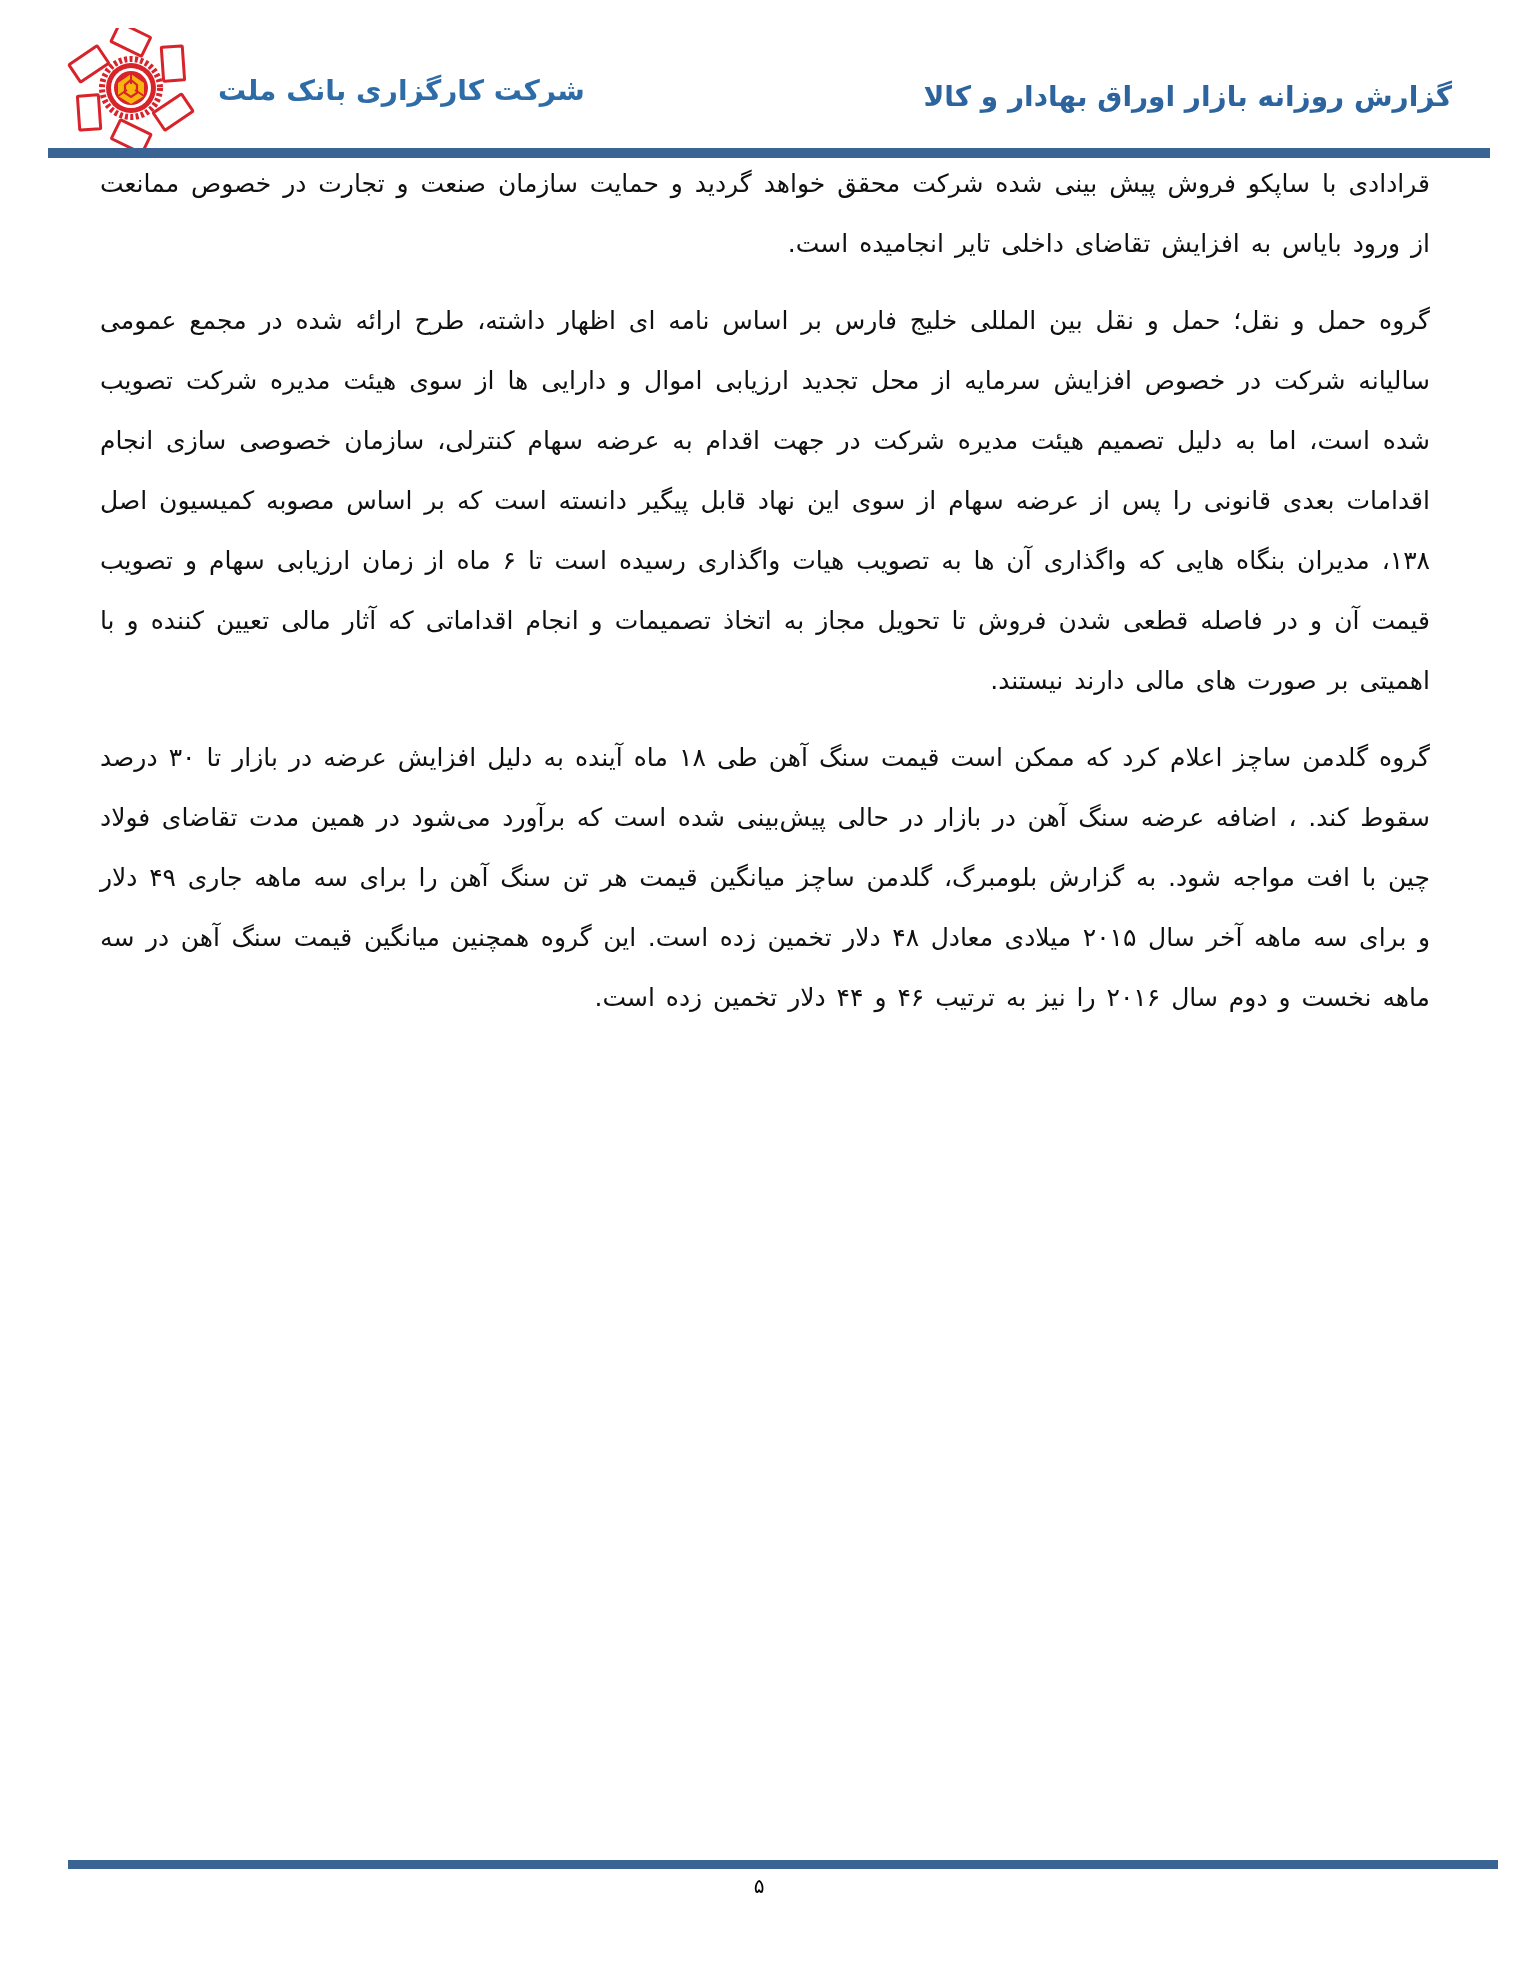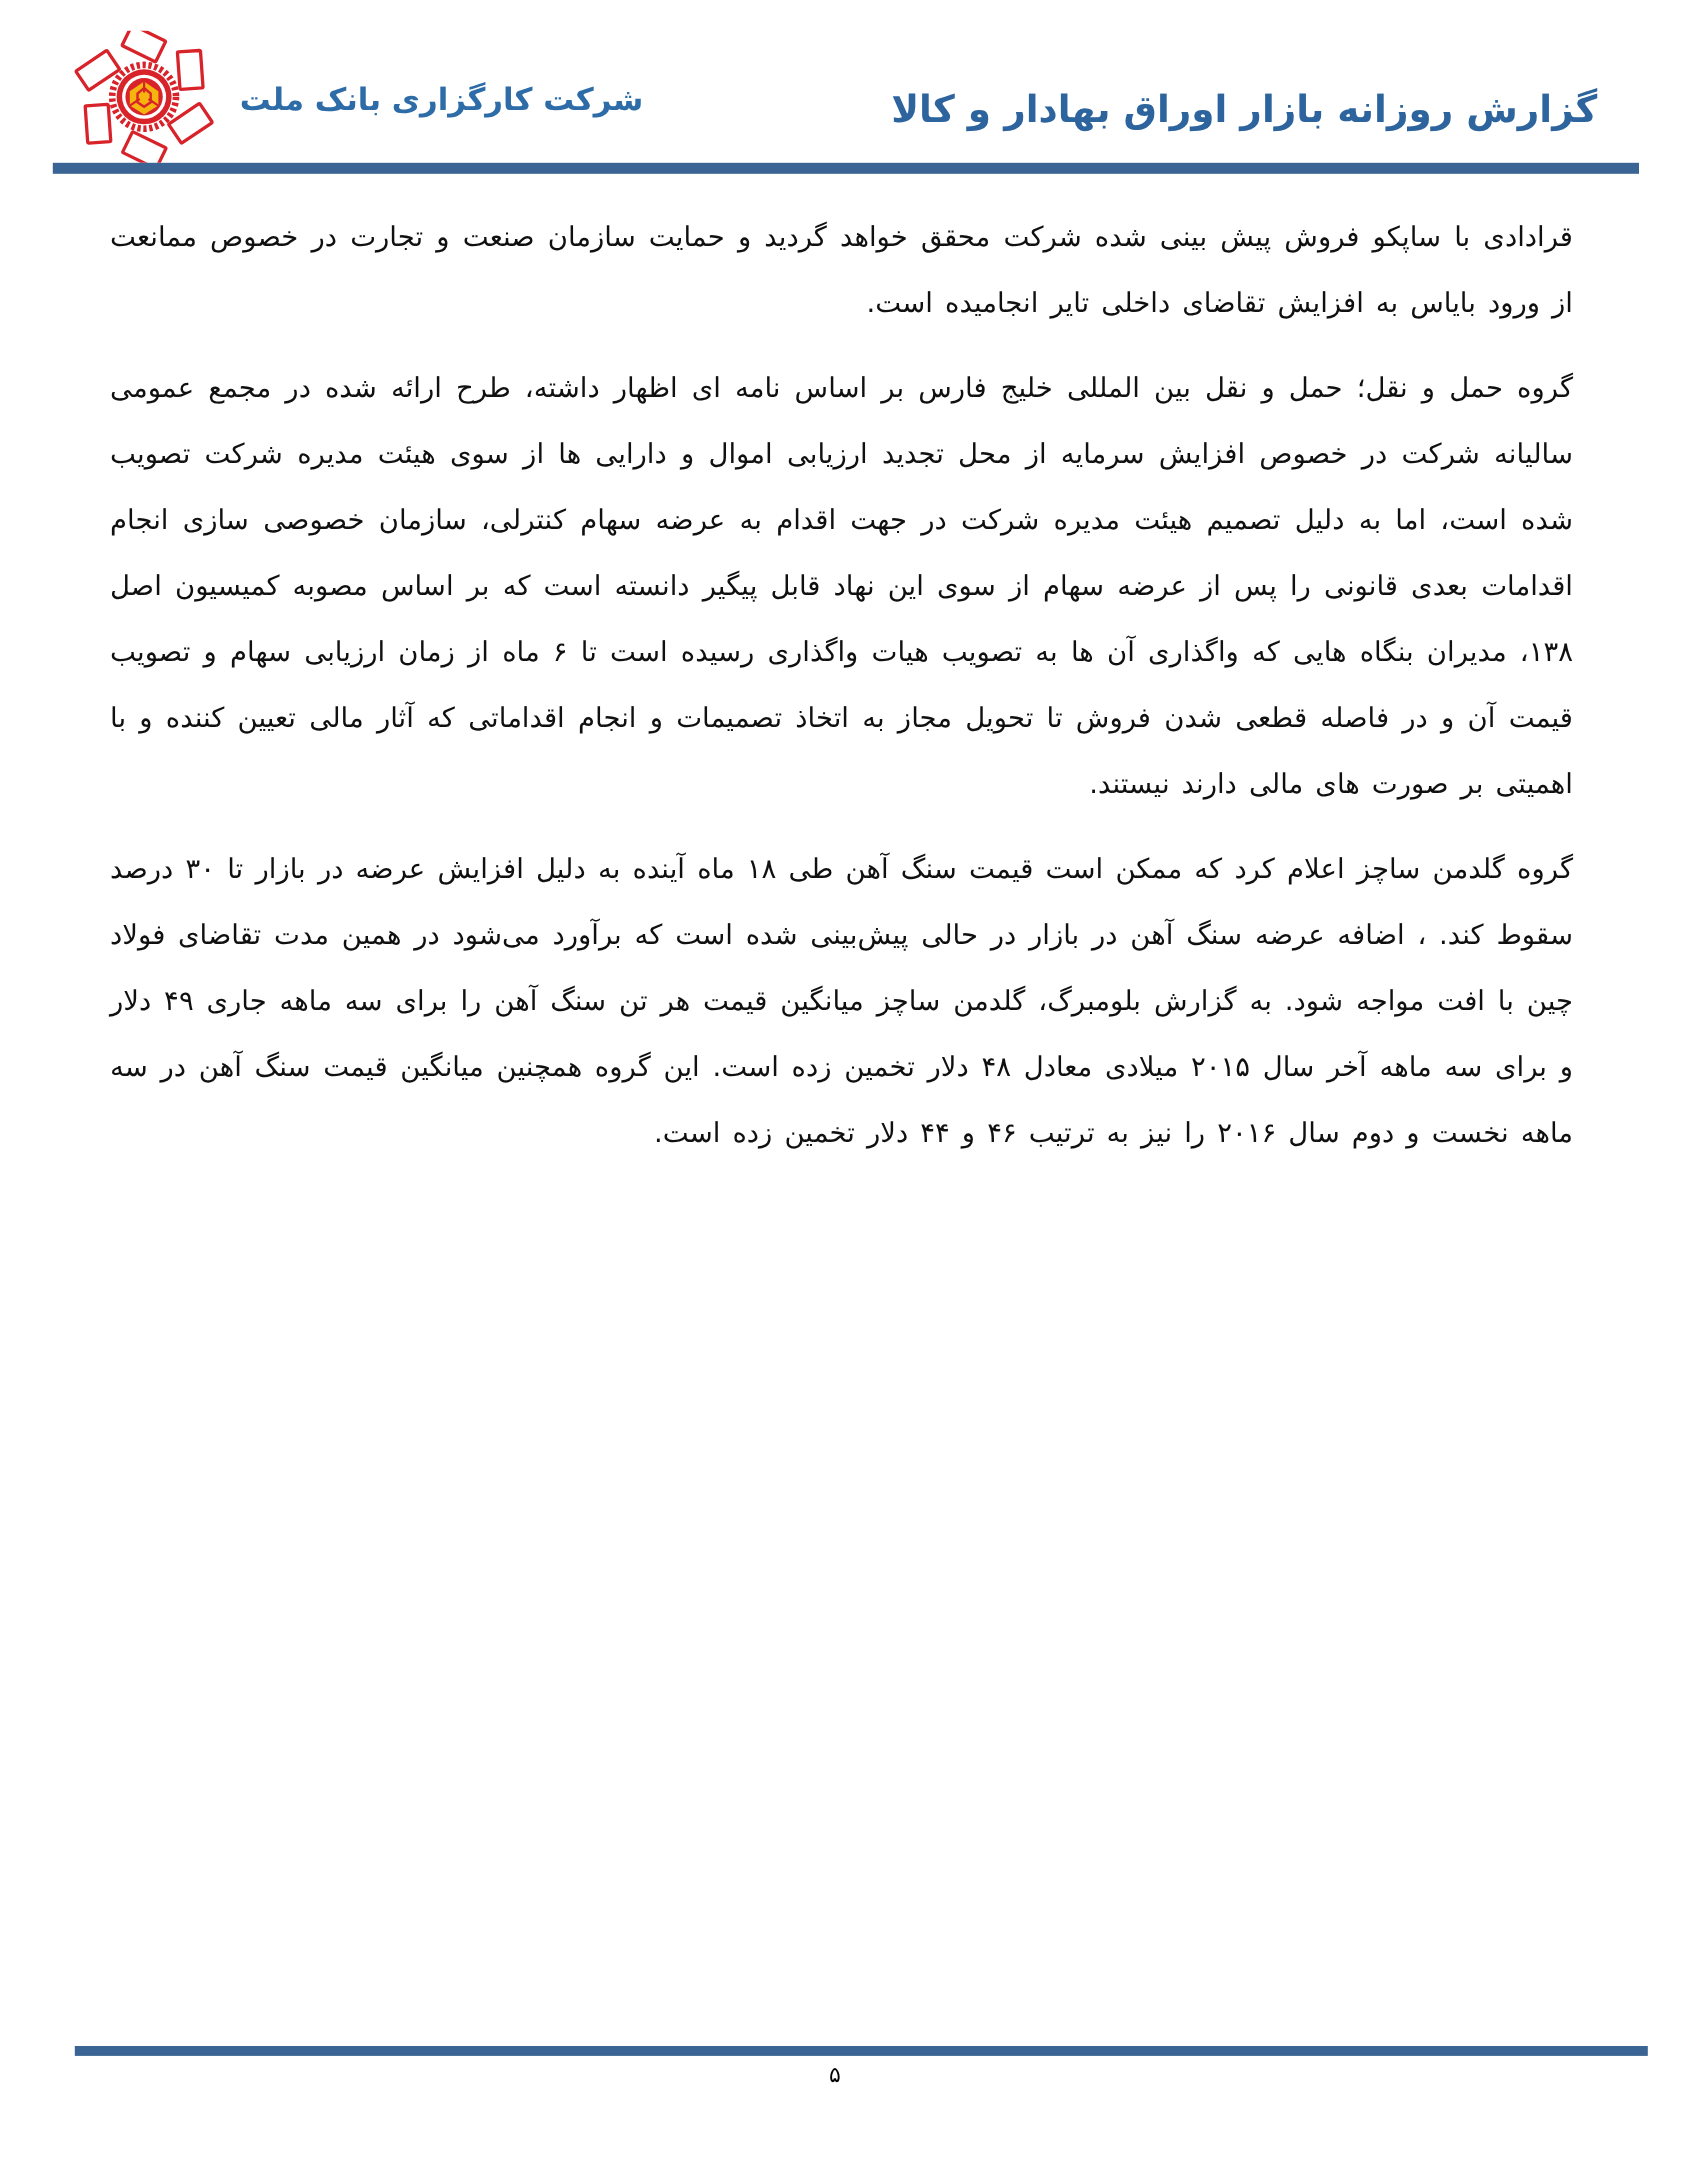--- a/index.html
+++ b/index.html
@@ -29,33 +29,33 @@
     font-size: 28px;
     font-weight: bold;
     color: #2e6ca8;
     white-space: nowrap;
   }
   .report-title {
     position: absolute;
     right: 66px;
     top: 80px;
     direction: rtl;
-    font-size: 34px;
+    font-size: 28px;
     font-weight: bold;
     color: #2d649e;
     white-space: nowrap;
   }
   .divider { position: absolute; background: #3a6493; }
   .divider.top-rule    { top: 148px;  left: 48px; width: 1442px; height: 10px; }
   .divider.bottom-rule { top: 1860px; left: 68px; width: 1430px; height: 9px;  }
 
   
   .body-main {
     position: absolute;
-    top: 174px;
+    top: 142px;
     left: 100px;
     width: 1330px;
     padding-top: 12px;
     direction: rtl;
     text-align: justify;
     color: #101010;
     font-size: 25px;
     line-height: 60px;
   }
   .body-main p { margin: 0 0 17px 0; word-spacing: 3px; }

